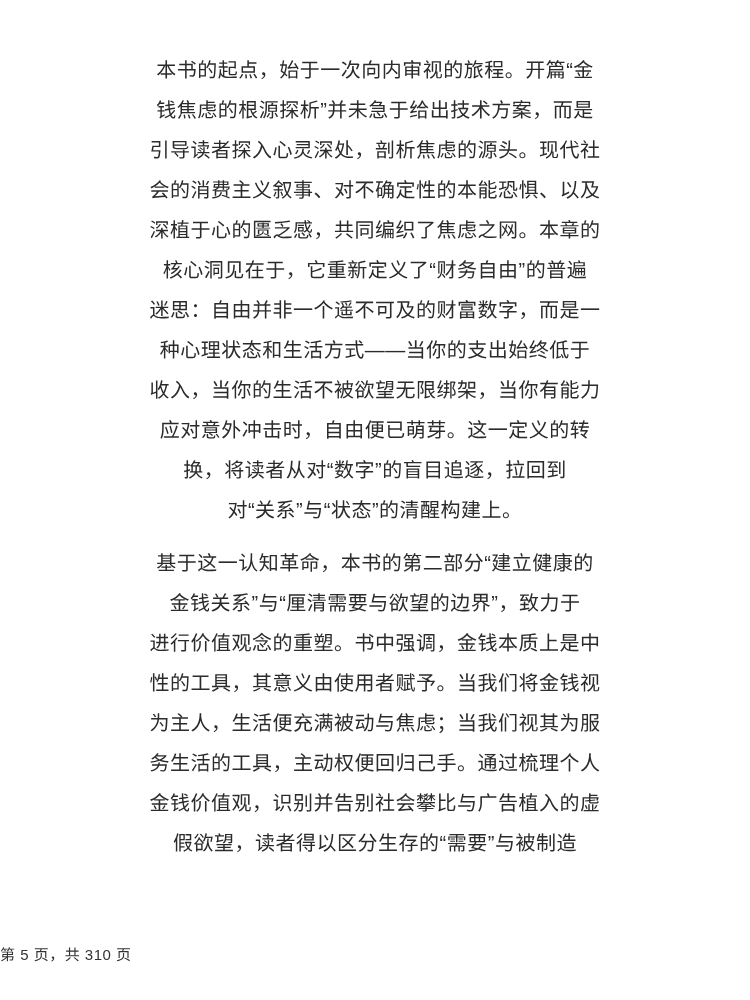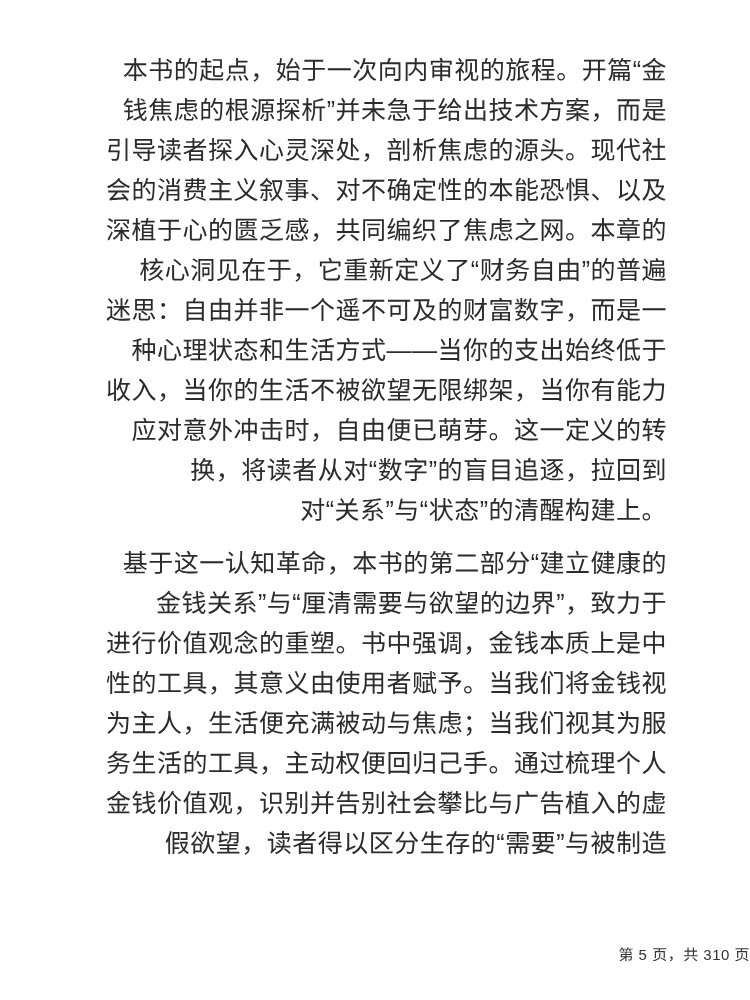--- a/index.html
+++ b/index.html
@@ -16,33 +16,33 @@
     font-family: "Liberation Sans", "DejaVu Sans", sans-serif;
   }
   .content {
     position: absolute;
     top: 50px;
     left: 83px;
     right: 83px;
   }
   .para {
     margin: 0 0 13px 0;
-    font-size: 25px;
+    font-size: 20px;
     line-height: 40px;
     color: #2b2b2b;
-    text-align: right;
+    text-align: center;
     white-space: pre-line;        
     letter-spacing: 0.5px;
   }
   .footer {
     position: absolute;
     left: 0;
     right: 0;
     bottom: 37px;
-    text-align: right;
+    text-align: left;
     font-size: 15px;
     line-height: 16px;
     color: #333333;
     letter-spacing: 0.5px;
     margin-top: 24px;
   }
 </style>
 </head>
 <body>
 

